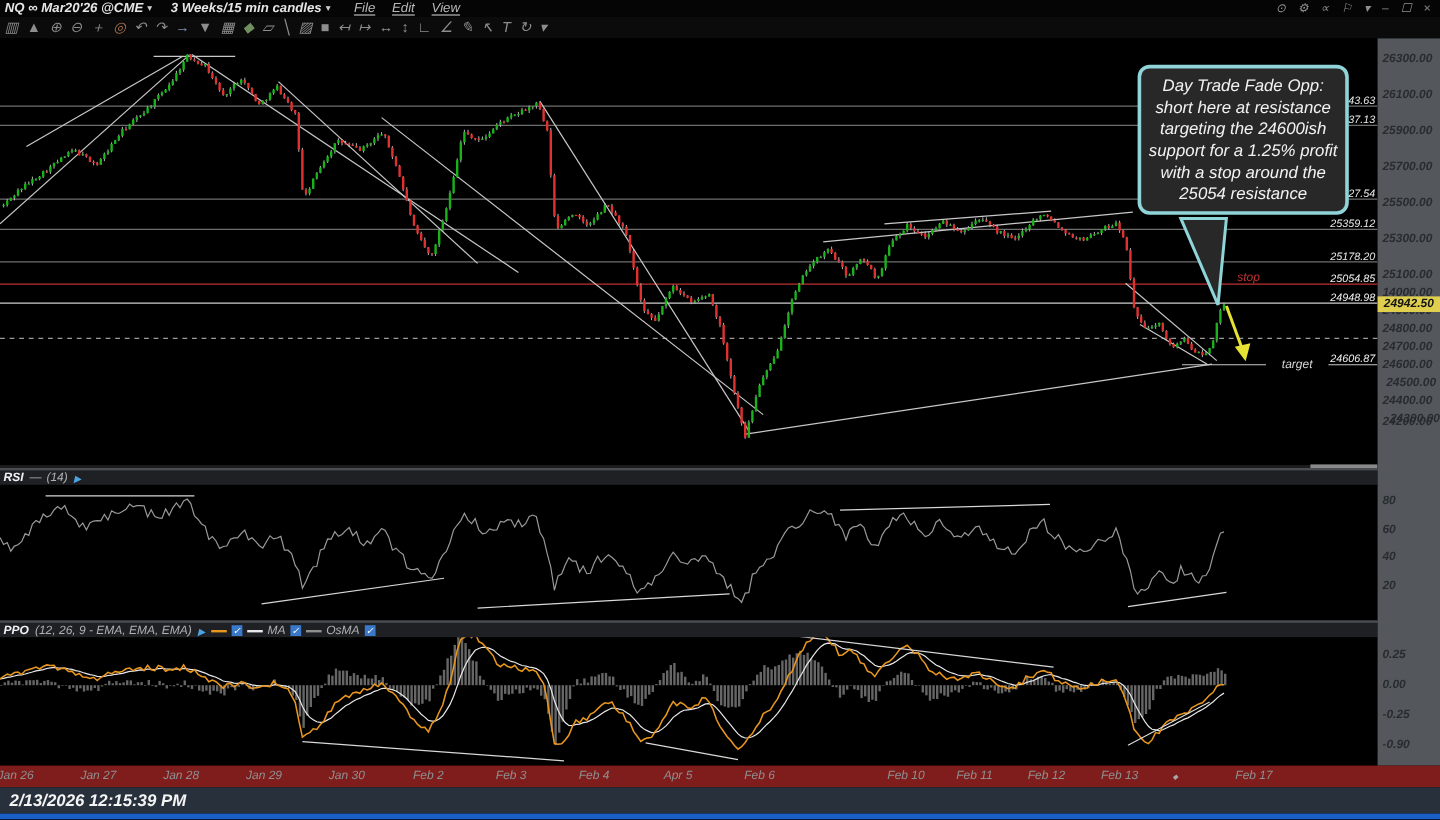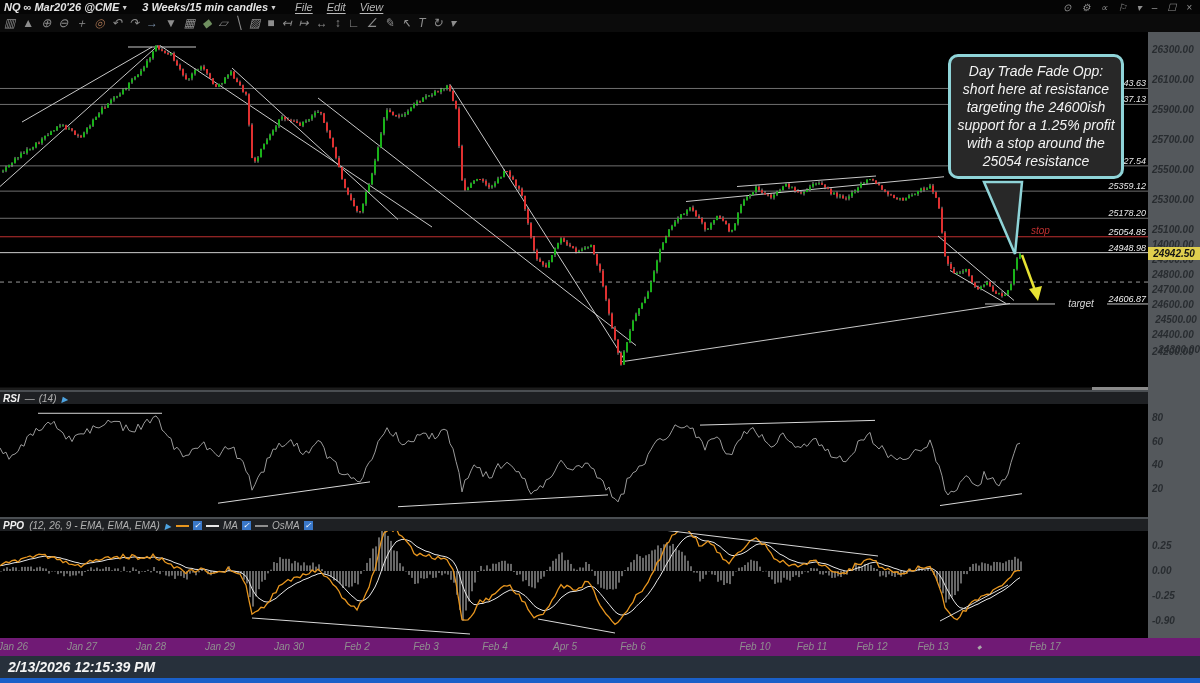--- a/index.html
+++ b/index.html
@@ -44,21 +44,21 @@
   .sw { display:inline-block; width:13px; height:2px; margin-top:1px; }
   .cb { display:inline-block; width:9px; height:9px; background:#3a78c9; color:#fff;
     font-size:8px; line-height:9px; text-align:center; }
 
   
   #bubble { left:948px; top:22px; width:176px; background:#282828;
     border:3px solid #8fd4d8; border-radius:10px; color:#f2f2f2; font-size:14px;
     line-height:1.28; text-align:center; padding:6px 5px; z-index:4; }
 
   
-  #xaxis { left:0; top:638px; width:1200px; height:18px; background:#701a75; }
+  #xaxis { left:0; top:638px; width:1200px; height:18px; background:#7f1d1d; }
   #xaxis .xl { position:absolute; top:3px; width:60px; text-align:center;
     color:#8f8f8f; font-size:10px; }
   #xaxis .xm { position:absolute; top:5px; color:#a8a8a8; font-size:6px; }
 
   
   #statusbar { left:0; top:656px; width:1200px; height:22px; background:#27303b;
     color:#f4f4f4; font-size:14px; font-weight:600; display:flex; align-items:center;
     padding-left:8px; }
   #bluebar { left:0; top:678px; width:1200px; height:5px; background:#1a5fc8; }
 </style>

